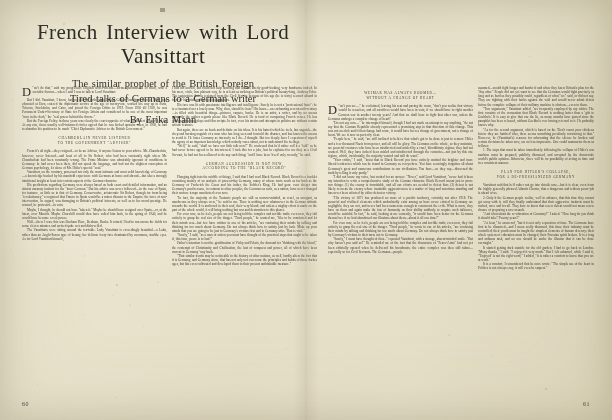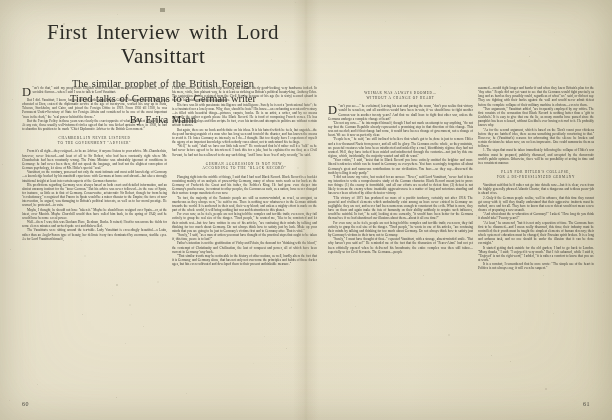--- a/index.html
+++ b/index.html
@@ -149,21 +149,21 @@
   }
 </style>
 </head>
 <body>
 
 <div class="page">
 
   <div class="topmark"></div>
 
   <div class="masthead">
-    <h1 class="headline">First Interview with Lord Vansittart</h1>
+    <h1 class="headline">French Interview with Lord Vansittart</h1>
     <div class="deck">
       <div>The similar prophet of the British Foreign</div>
       <div>Tired talks of Germans to a German writer</div>
     </div>
     <div class="byline">By Erika Mann</div>
   </div>
 
   <div class="col" id="col1">
       <p class="dropcap-para noindent"><span class="dropcap">D</span>"on't do that," said my progressive English writer-friends—former pacifists all of them, with a socialist flavour—when I said I was to talk to Lord Vansittart.</p>
       <p>But I did. Vansittart, I know, had no title by birth; plain Robert Gilbert Vansittart, born in 1881, was educated at Eton, entered the diplomatic service at the age of twenty-one, worked his way up in Paris, Teheran, Stockholm, and Cairo, and joined the Foreign Office in 1919. From 1930 till 1938, he was Permanent Under-Secretary of State for Foreign Affairs and considered to be one of the most important "men in the dark," the "real power behind the throne."</p>

